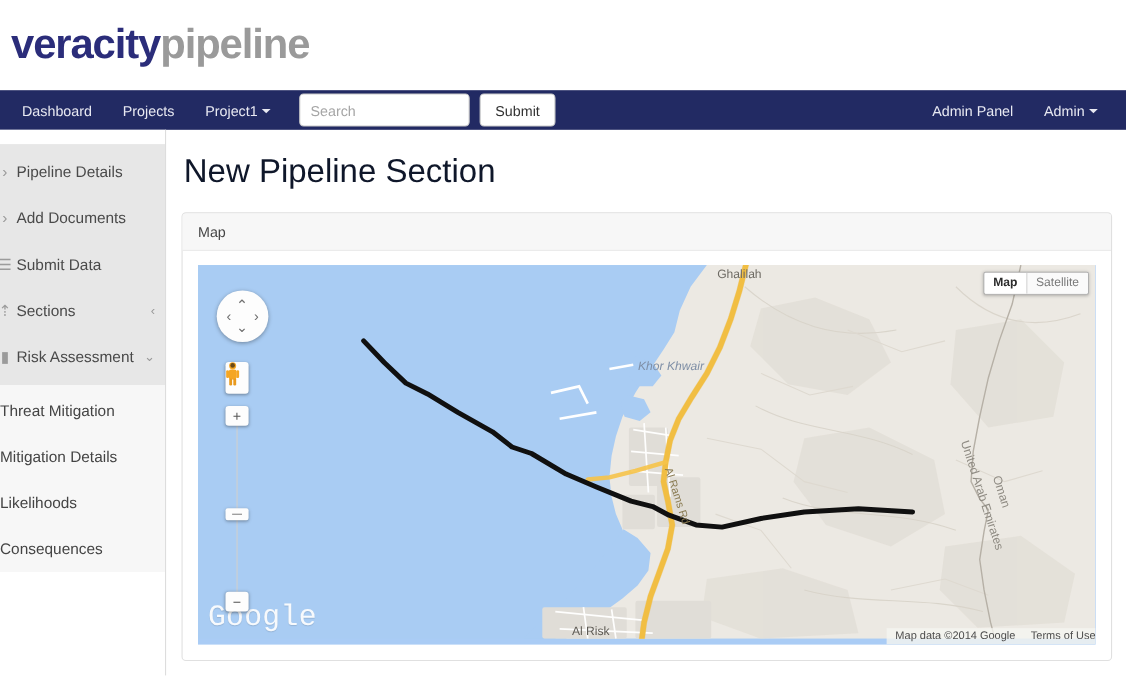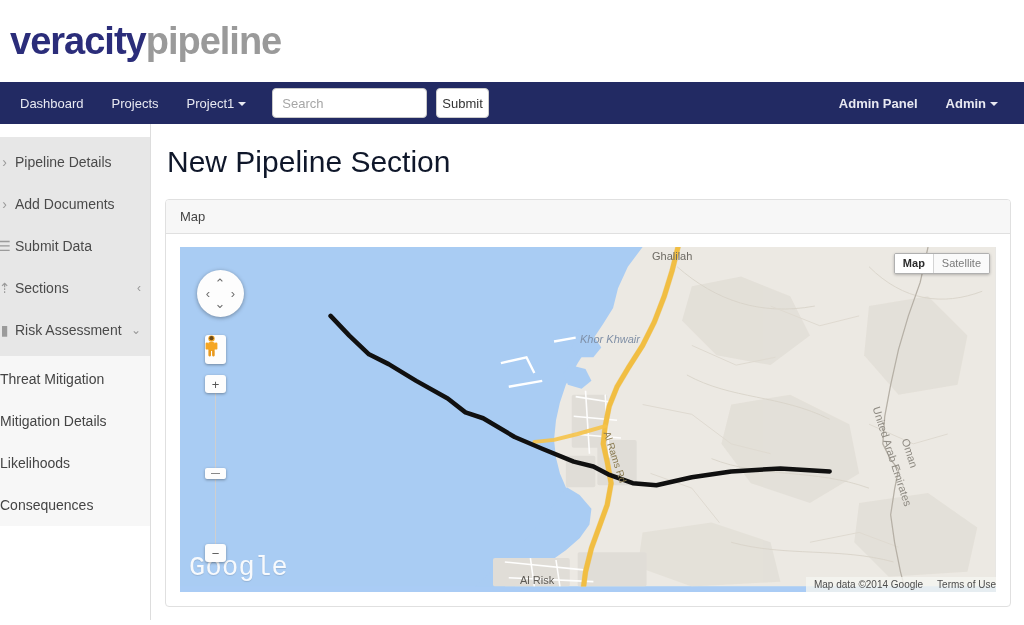--- a/index.html
+++ b/index.html
@@ -17,28 +17,28 @@
     background:#ffffff;
     display:flex; align-items:center;
     padding-left:10px;
   }
   .logo { font-size:38px; font-weight:bold; letter-spacing:-1px; line-height:1; }
   .logo .part-a { color:#2b2d7a; }
   .logo .part-b { color:#9a9a9a; }
 
   
   .navbar {
-    height:42px;
+    height:36px;
     background:#222a63;
     display:flex; align-items:center;
     padding:0 12px 0 6px;
     position:relative;
   }
   .nav-left { display:flex; align-items:center; gap:0; }
-  .nav-right { margin-left:auto; display:flex; align-items:center;font-weight:bold; }
+  .nav-right { margin-left:auto; display:flex; align-items:center; }
   .nav-link {
     color:#e8e9f2; font-size:13px;
     padding:0 14px; line-height:47px;
     text-decoration:none; white-space:nowrap;
     cursor:pointer;
   }
   .caret {
     display:inline-block; width:0; height:0;
     margin-left:4px; vertical-align:middle;
     border-left:4px solid transparent;
@@ -49,21 +49,21 @@
   .search-input {
     width:155px; height:30px;
     border:1px solid #c9c9c9; border-radius:4px;
     background:#fff; padding:0 9px;
     font-size:13px; color:#555;
     font-family:Liberation Sans, sans-serif;
     outline:none;
   }
   .search-input::placeholder { color:#a6a6a6; }
   .submit-btn {
-    height:30px; padding:0 5px;
+    height:30px; padding:0 13px;
     border:1px solid #cccccc; border-radius:4px;
     background:#ffffff; color:#333;
     font-size:13px; cursor:pointer;
     font-family:"Liberation Sans", sans-serif;
   }
 
   
   .page { display:flex; height:496px; }
 
   

